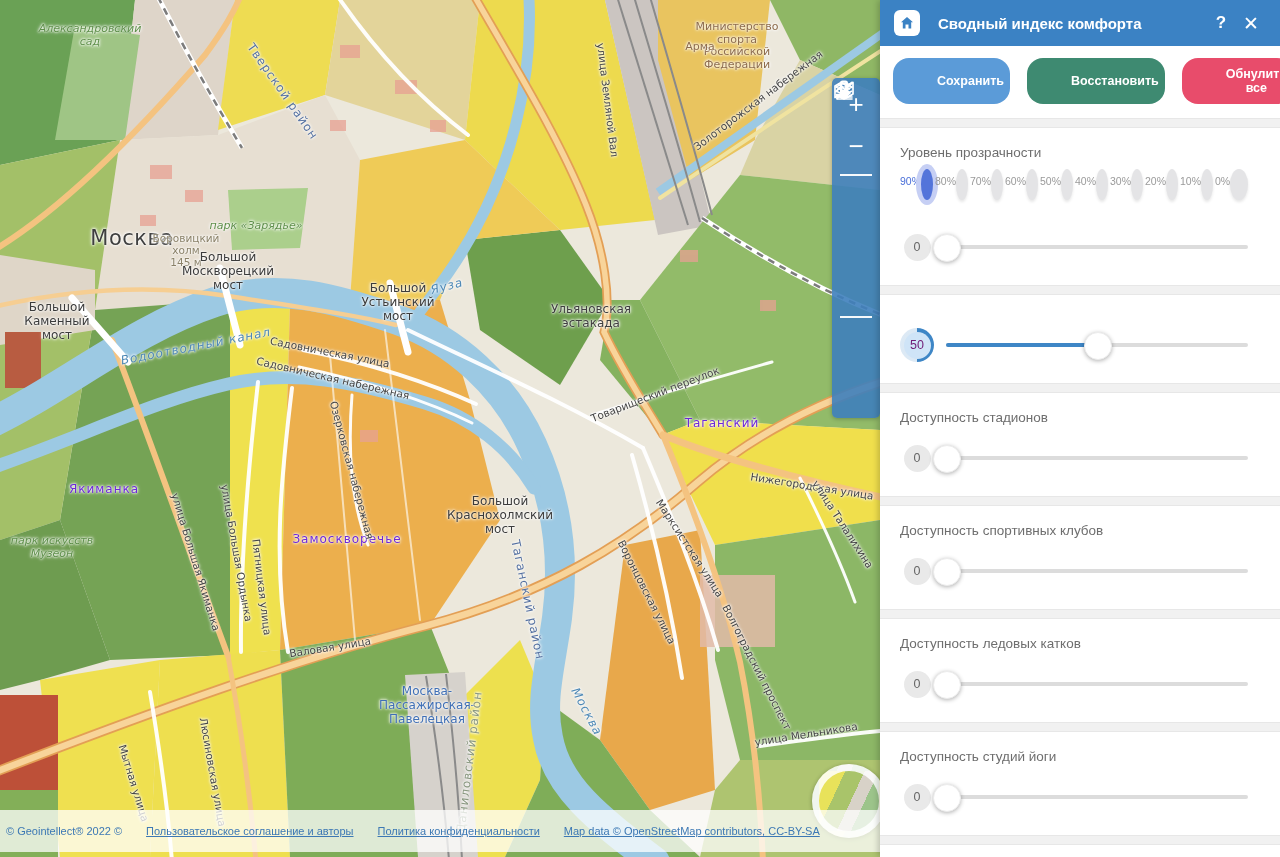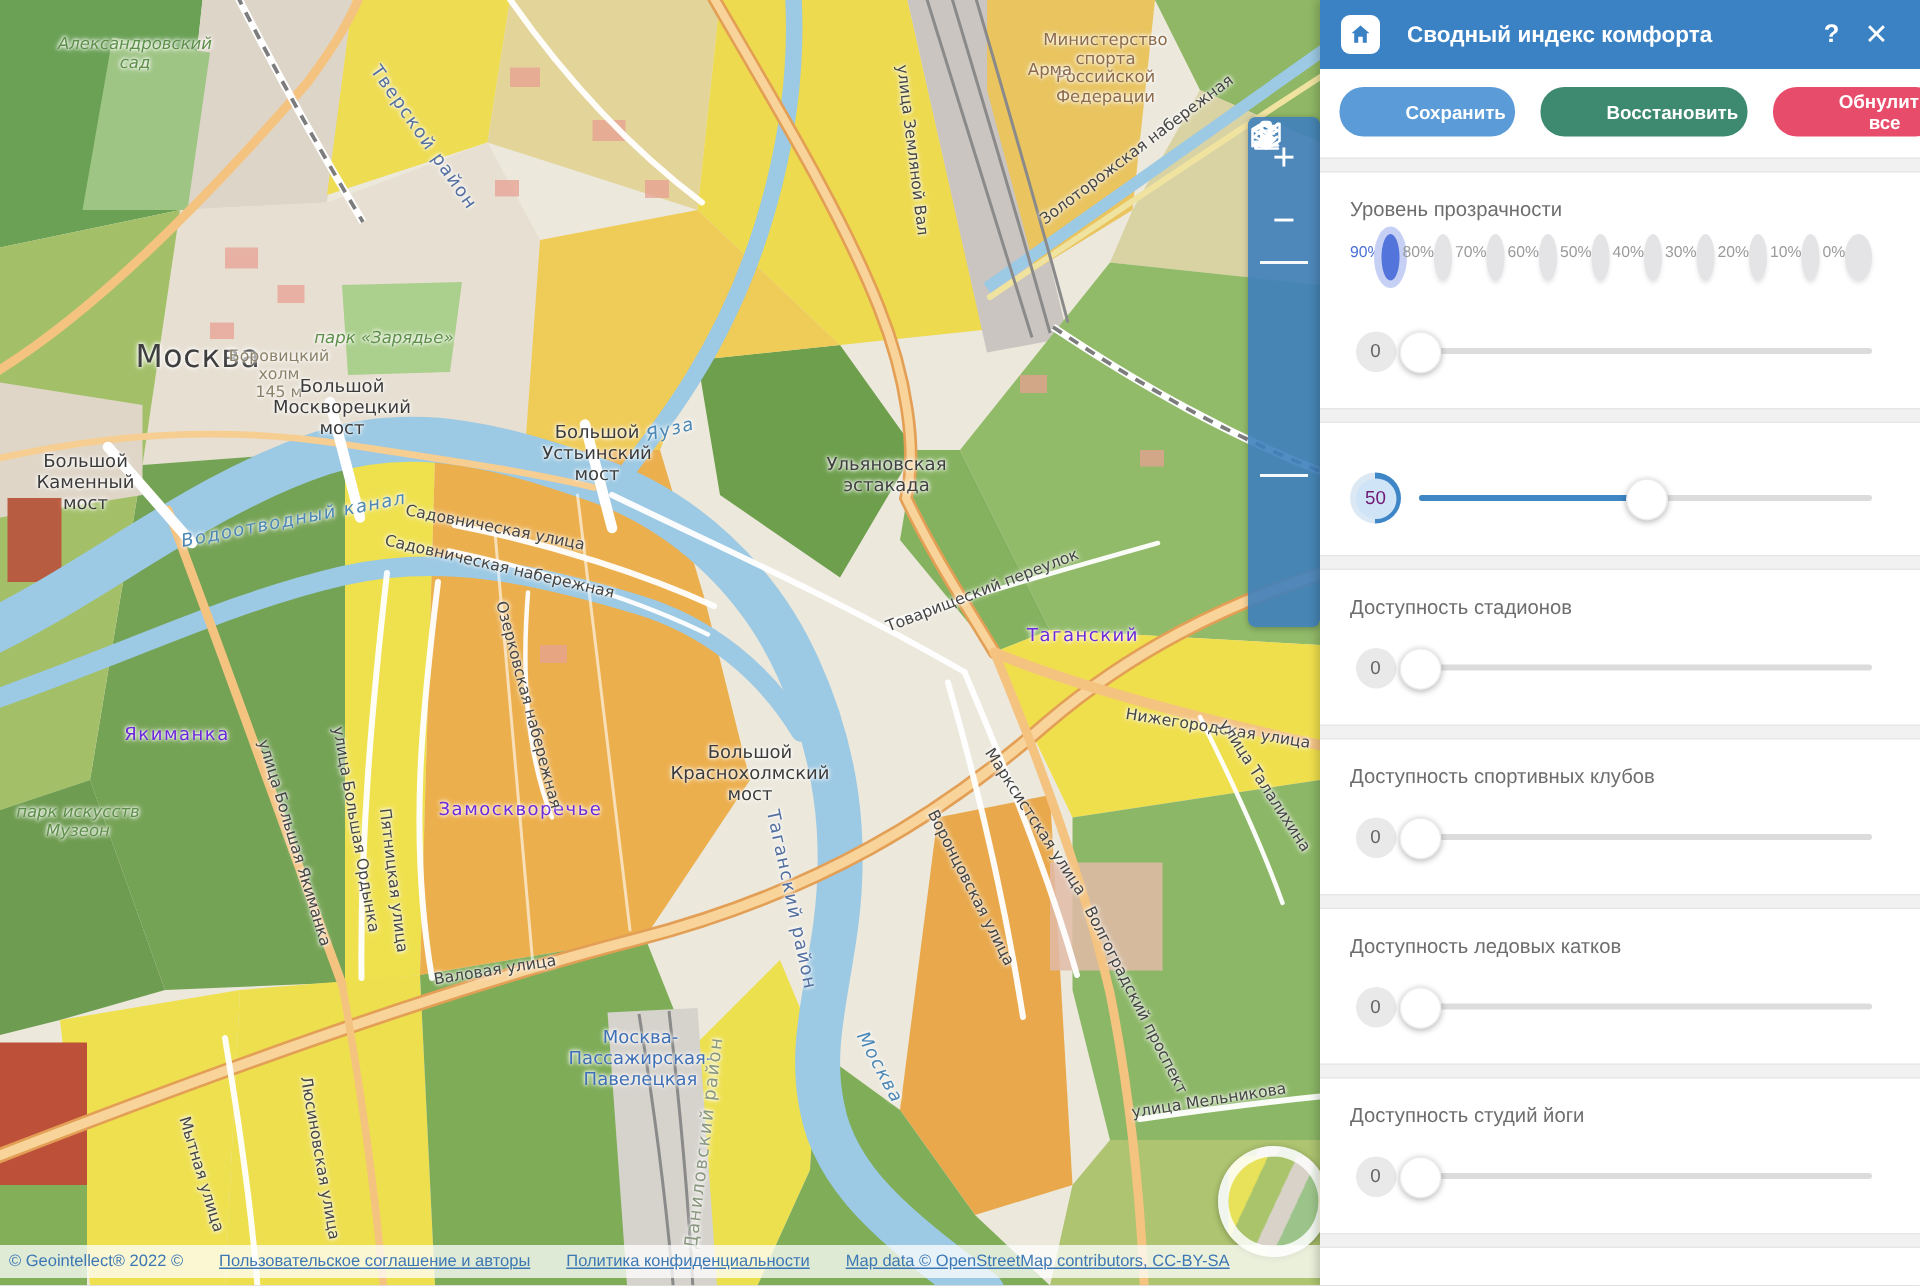--- a/index.html
+++ b/index.html
@@ -30,35 +30,35 @@
   .tb-btn{width:40px;height:36px;display:flex;align-items:center;justify-content:center;
      color:#fff;font-size:26px;font-weight:400;cursor:pointer;user-select:none;}
   .tb-div{width:32px;height:0;border-top:2px solid rgba(255,255,255,.95);margin:4px 0;}
   
   .minimap{position:absolute;left:812px;top:764px;width:60px;height:60px;border-radius:50%;
      border:7px solid rgba(255,255,255,.85);box-shadow:0 1px 4px rgba(0,0,0,.3);
      background:linear-gradient(115deg,#e8e25a 0 30%,#a9c46a 30% 52%,#d8d2c8 52% 68%,#9cc48a 68%);}
   
   .map-footer{position:absolute;left:0;bottom:5px;width:880px;height:18px;
      background:rgba(255,255,255,.75);display:flex;align-items:center;gap:24px;
-     padding:2px 6px;font-size:11px;color:#3c78b4;white-space:nowrap;}
+     padding:12px 6px;font-size:11px;color:#3c78b4;white-space:nowrap;}
   .map-footer a{color:#3c78b4;text-decoration:underline;cursor:pointer;}
   
   .panel{width:400px;height:857px;background:#fff;display:flex;flex-direction:column;
      box-shadow:-2px 0 6px rgba(0,0,0,.2);z-index:5;}
   .panel-header{height:46px;flex:0 0 46px;background:#3b82c4;display:flex;align-items:center;
      color:#fff;padding:0 14px;}
   .home-ic{width:26px;height:26px;background:#fff;border-radius:6px;display:flex;
      align-items:center;justify-content:center;margin-right:18px;}
   .panel-title{font-size:15px;font-weight:bold;flex:1;}
   .hdr-btn{width:30px;text-align:center;font-size:17px;cursor:pointer;font-weight:bold;}
   .hdr-close{font-weight:400;font-size:19px;}
   .panel-body{flex:1;overflow:hidden;}
   .btn-row{display:flex;gap:17px;padding:12px 13px 14px 13px;}
-  .btn-row .btn{flex:1;height:33px;border:none;border-radius:16px;color:#fff;
+  .btn-row .btn{flex:1;height:46px;border:none;border-radius:16px;color:#fff;
      font-family:"Liberation Sans",sans-serif;font-size:12.5px;font-weight:bold;cursor:pointer;padding-left:44px;}
   .strip{height:8px;background:#f1f1f1;border-top:1px solid #e7e7e7;border-bottom:1px solid #e7e7e7;}
   .sec{padding:17px 32px 21px 20px;}
   .sec-label{font-size:13.5px;color:#6e6e6e;}
   .opts{display:flex;justify-content:space-between;margin-top:9px;}
   .opt{display:flex;flex-direction:row;align-items:center;width:33px;cursor:pointer;}
   .opt-lab{font-size:10.5px;color:#9a9a9a;margin-bottom:7px;}
   .opt-circle{width:31px;height:31px;border-radius:50%;background:#e4e4e6;
      box-shadow:0 2px 3px rgba(0,0,0,.10);}
   .opt.active .opt-lab{color:#4a6fd8;}
@@ -231,21 +231,21 @@
           <div>эстакада</div>
         </div>
         <div class="map-label bridge" style="left: 500px; top: 516px; transform: translate(-50%, -50%) rotate(0deg);">
           <div>Большой</div>
           <div>Краснохолмский</div>
           <div>мост</div>
         </div>
         <div class="map-label district" style="left: 347px; top: 540px; transform: translate(-50%, -50%) rotate(0deg);">
           <div>Замоскворечье</div>
         </div>
-        <div class="map-label district" style="left: 118px; top: 490px; transform: translate(-50%, -50%) rotate(0deg);">
+        <div class="map-label district" style="left: 104px; top: 490px; transform: translate(-50%, -50%) rotate(0deg);">
           <div>Якиманка</div>
         </div>
         <div class="map-label district" style="left: 722px; top: 424px; transform: translate(-50%, -50%) rotate(0deg);">
           <div>Таганский</div>
         </div>
         <div class="map-label park" style="left: 52px; top: 548px; transform: translate(-50%, -50%) rotate(0deg);">
           <div>парк искусств</div>
           <div>Музеон</div>
         </div>
         <div class="map-label station" style="left: 427px; top: 706px; transform: translate(-50%, -50%) rotate(0deg);">

